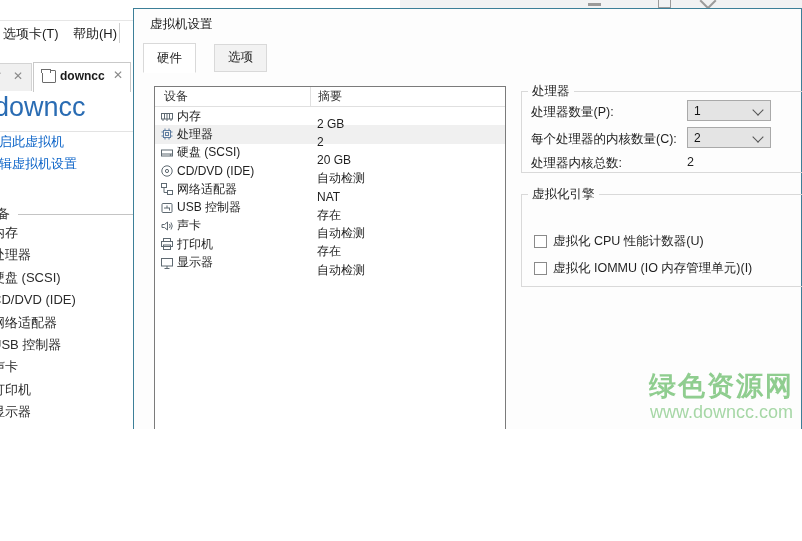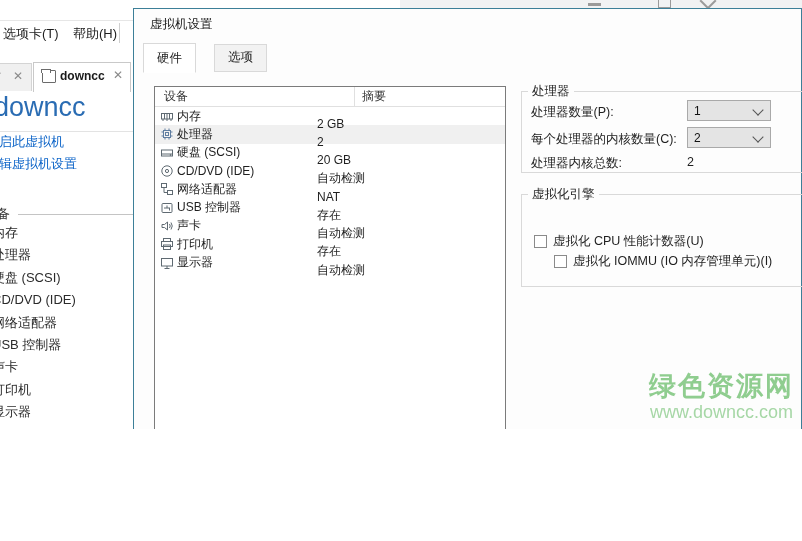--- a/index.html
+++ b/index.html
@@ -38,21 +38,21 @@
   #dlg{position:absolute;left:133px;top:8px;width:669px;height:533px;background:#fdfdfd;border:1px solid #3c7f98;box-sizing:border-box;}
   .dlg-title{position:absolute;left:16px;top:7px;font-size:12.5px;color:#1c1c1c;}
   .dlg-tabs{position:absolute;left:9px;top:36px;height:25px;display:flex;align-items:center;gap:16px;}
   .dtab{font-size:12.5px;padding:4px 13px 5px 13px;border:1px solid #d9d9d9;background:#f2f2f2;color:#222;cursor:pointer;}
   .dtab.active{background:#fff;border-bottom:1px solid #fff;padding-top:6px;position:relative;z-index:2;}
   .dtab.inactive{margin-left:2px;margin-bottom:0;}
 
   .devbox{position:absolute;left:20px;top:77px;width:352px;height:470px;background:#fff;border:1px solid #7b7b7b;box-sizing:border-box;}
   .devhdr{display:flex;height:19px;line-height:19px;border-bottom:1px solid #e0e0e0;color:#333;}
   .devhdr .c1{width:155px;padding-left:9px;box-sizing:border-box;}
-  .devhdr .c2{flex:1;padding-left:7px;border-left:1px solid #e0e0e0;margin-left:44px;}
+  .devhdr .c2{flex:1;padding-left:7px;border-left:1px solid #e0e0e0;}
   .devrow{display:flex;height:18.3px;align-items:center;color:#1f1f1f;}
   .devrow.sel{background:#f0f0f0;}
   .devrow .c1{width:155px;padding-left:5px;box-sizing:border-box;display:flex;align-items:center;white-space:nowrap;overflow:hidden;}
   .devrow .c2{flex:1;padding-left:7px;white-space:nowrap;margin-top:15px;}
   .ico{width:14px;height:14px;margin-right:3px;flex:0 0 14px;}
   .ico svg{width:14px;height:14px;display:block;}
   .ico svg *{stroke:#5f6a72;fill:none;stroke-width:1;}
   .ico.cpu svg *{stroke:#5f7da0;}
 
   .grp{position:absolute;border:1px solid #d9d9d9;box-sizing:border-box;}
@@ -301,21 +301,21 @@
     <div class="fld-label" style="left:397px;top:146px;">处理器内核总数:</div>
     <div class="static-val" style="left:553px;top:146px;">2</div>
 
     <div class="grp" style="left:387px;top:185px;width:292px;height:93px;"></div>
     <div class="grp-label" style="left:394px;top:177px;font-family:Liberation Serif, serif;">虚拟化引擎</div>
 
     <div class="chkrow" style="left:400px;top:224px;">
       <span class="chk"></span>
       <span class="chklbl">虚拟化 CPU 性能计数器(U)</span>
     </div>
-    <div class="chkrow" style="left:400px;top:244px;margin-left:20px;">
+    <div class="chkrow" style="left:400px;top:251px;">
       <span class="chk"></span>
       <span class="chklbl">虚拟化 IOMMU (IO 内存管理单元)(I)</span>
     </div>
   </div>
 
   <div id="wm">
     <div class="t">绿色资源网</div>
     <div class="u">www.downcc.com</div>
   </div>
 

